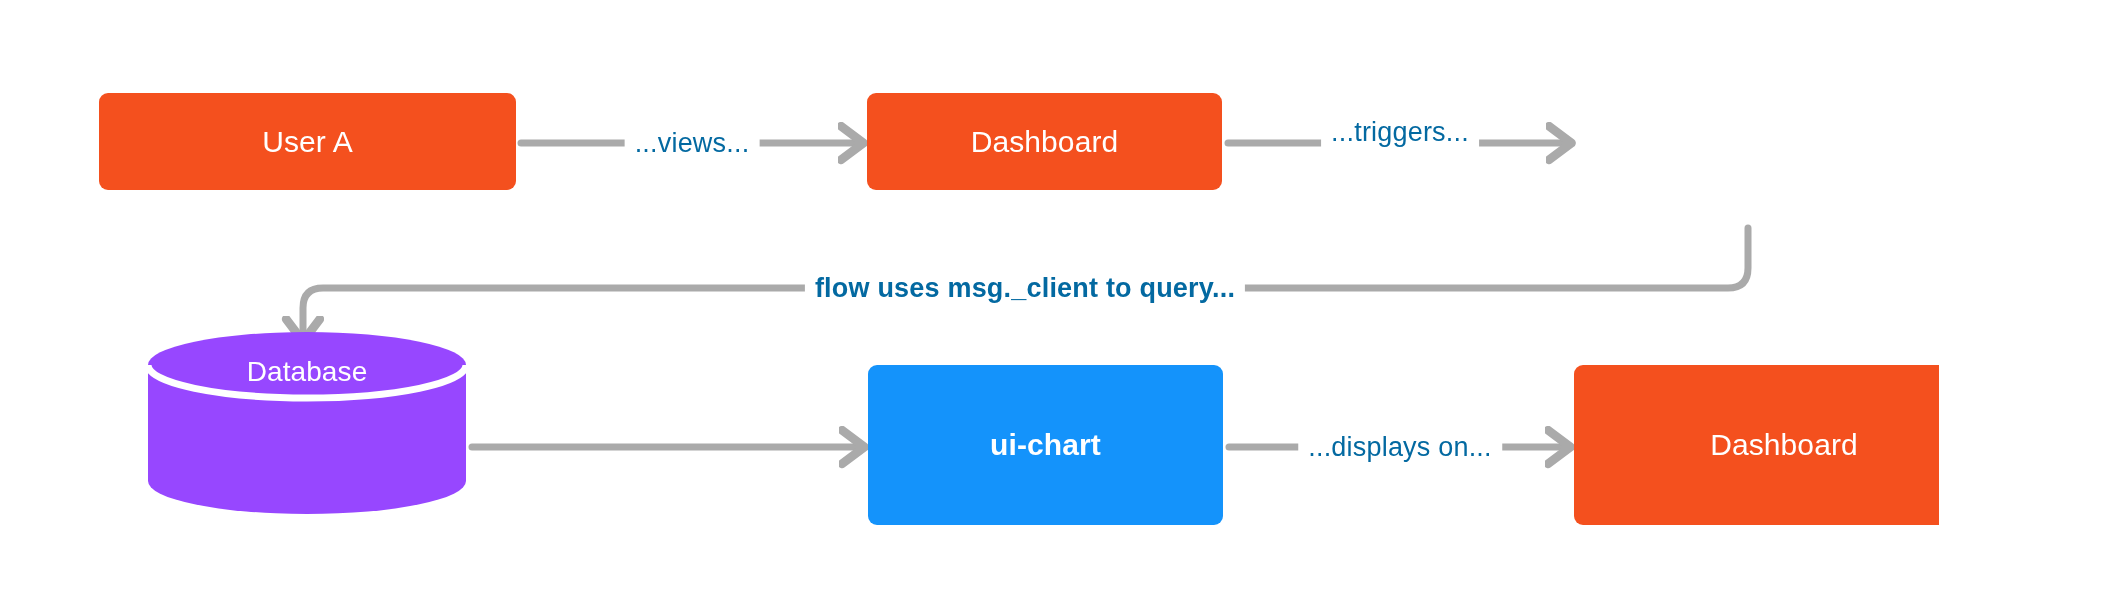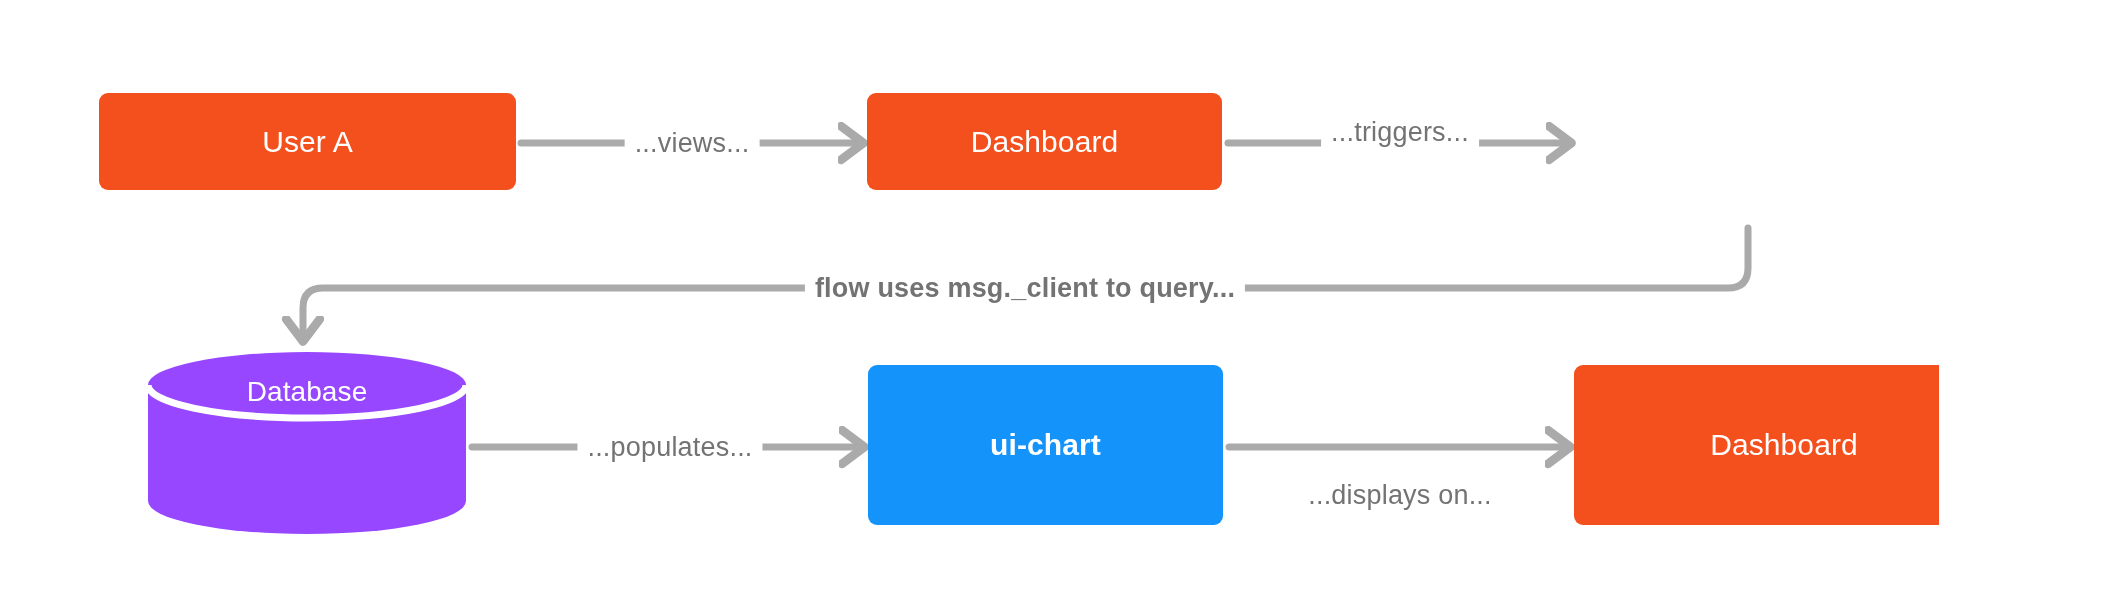--- a/index.html
+++ b/index.html
@@ -62,21 +62,21 @@
   .cyl-label {
     position: relative;
     z-index: 2;
     width: 100%;
     text-align: center;
   }
 
   
   .edge-label {
     position: absolute;
-    color: #737373;
+    color: #0369a1;
     font-size: 27px;
     white-space: nowrap;
     transform: translate(-50%, -50%);
     background: #ffffff;
     padding: 0 10px;
     letter-spacing: 0.2px;
   }
 </style>
 </head>
 <body>
@@ -113,21 +113,21 @@
 
   <div class="node node-rect node-orange" style="left:99px; top:93px; width:417px; height:97px; font-size:30px;">
     <span class="node-line">User A</span>
   </div>
 
   <div class="node node-rect node-orange" style="left:867px; top:93px; width:355px; height:97px; font-size:30px;">
     <span class="node-line">Dashboard</span>
   </div>
 
 
-  <div class="node node-cylinder" style="left:148px; top:352px; width:318px; height:182px; font-size:28px;">
+  <div class="node node-cylinder" style="left:148px; top:332px; width:318px; height:182px; font-size:28px;">
     <svg class="cyl-svg" viewBox="0 0 318 182" preserveAspectRatio="none" xmlns="http://www.w3.org/2000/svg">
       <path d="M 0 33 L 0 149 A 159 33 0 0 0 318 149 L 318 33 Z" fill="#9747FF"></path>
       <ellipse cx="159" cy="33" rx="159" ry="33" fill="#9747FF"></ellipse>
       <path d="M 0 33 A 159 33 0 0 0 318 33" fill="none" stroke="#FFFFFF" stroke-width="7"></path>
     </svg>
     <span class="cyl-label" style="margin-top:22px;">Database</span>
   </div>
 
   <div class="node node-rect node-blue" style="left:868px; top:365px; width:355px; height:160px; font-size:30px;font-weight:bold;">
     <span class="node-line">ui-chart</span>
@@ -136,17 +136,16 @@
   <div class="node node-rect node-orange" style="left:1574px; top:365px; width:420px; height:160px; font-size:30px;">
     <span class="node-line">Dashboard</span>
   </div>
 
   <div class="edge-label" style="left:692px; top:143px;">...views...</div>
 
   <div class="edge-label" style="left:1400px; top:132px;">...triggers...</div>
 
   <div class="edge-label" style="left:1025px; top:288px;font-weight:bold;">flow uses msg._client to query...</div>
 
-  <div class="edge-label" style="left:670px; top:447px;">...populates...</div>
 
-  <div class="edge-label" style="left:1400px; top:447px;margin-top:48px;">...displays on...</div>
+  <div class="edge-label" style="left:1400px; top:447px;">...displays on...</div>
 
 </div>
 
 </body></html>

